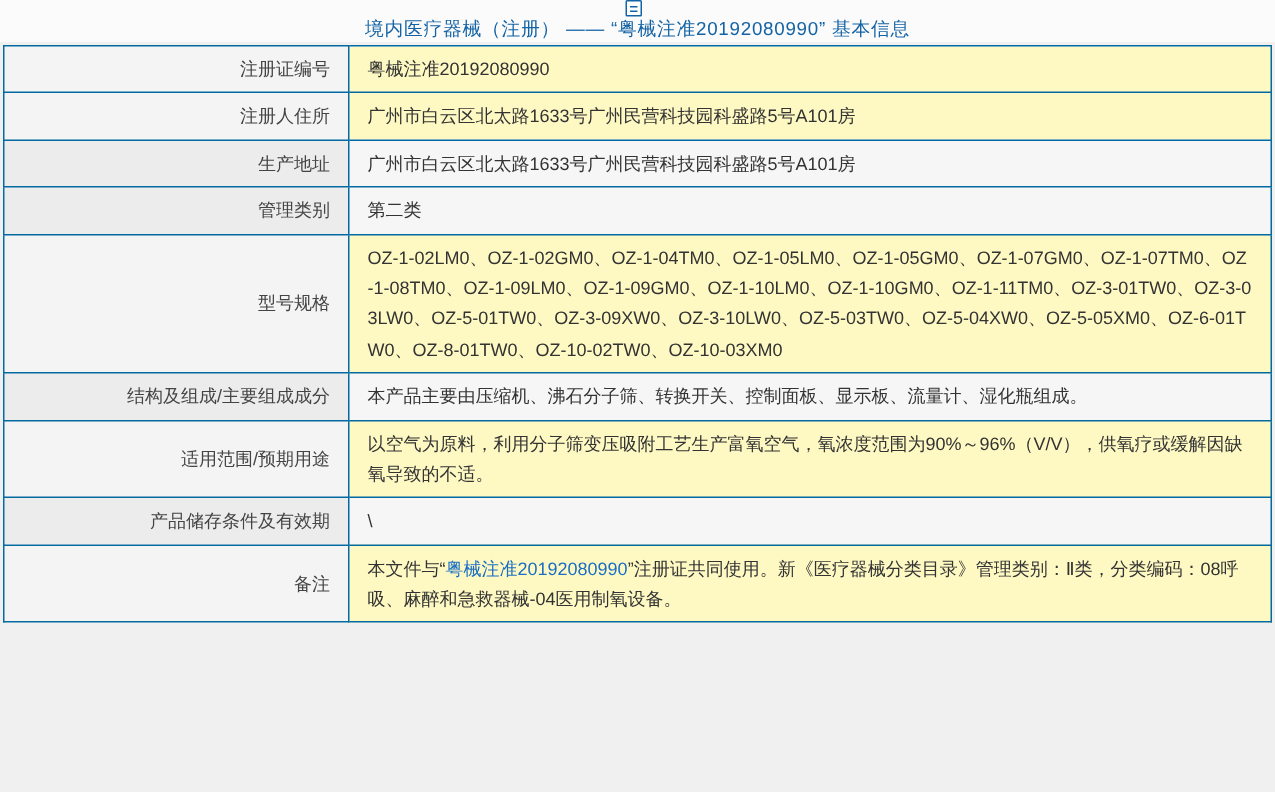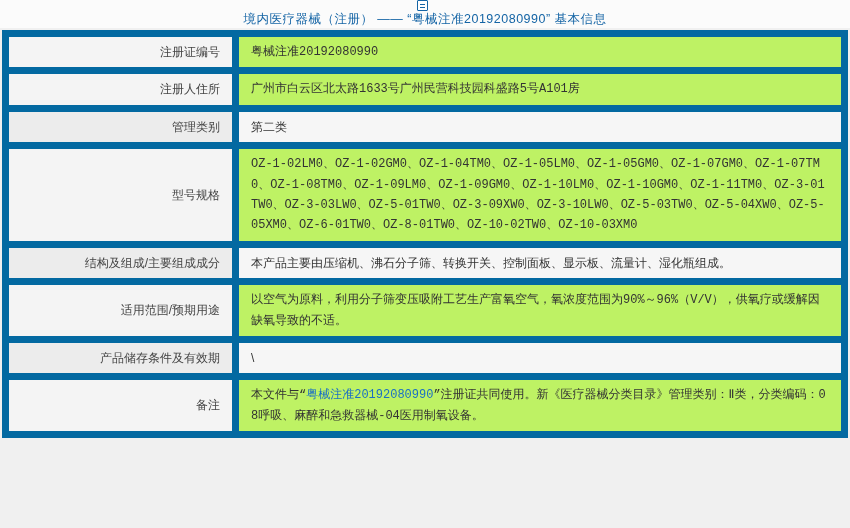--- a/index.html
+++ b/index.html
@@ -48,39 +48,39 @@
 
   
   .info-table {
     width: 846px;
     margin: 2px 2px 0 2px;
     border-collapse: collapse;
     border: 1px solid #d6d6d6;
     background: #fff;
   }
   .info-table td {
-    border: 7px solid #0369a1;
+    border: 1px solid #0369a1;
     padding: 5px 12px;
     vertical-align: middle;
     line-height: 1.7;
     height: 26px;
   }
   .label-cell {
     width: 230px;
     text-align: right;
     color: #444;
     white-space: nowrap;
   }
   .value-cell {
     text-align: left;
     color: #333;
     word-break: break-all;
   }
   .row-odd  .label-cell { background: #f4f4f4; }
-  .row-odd  .value-cell { background: #bef264; font-family: Liberation Mono, monospace; }
+  .row-odd  .value-cell { background: #fef9c3; }
   .row-even .label-cell { background: #ececec; }
   .row-even .value-cell { background: #f6f6f6; }
 
   .highlight { color: #1a6fc4; }
 </style>
 </head>
 <body>
 
 <div class="page">
   <div class="header">
@@ -88,20 +88,24 @@
     <span class="header-title">境内医疗器械（注册） ——  “粤械注准20192080990”  基本信息</span>
   </div>
   <table class="info-table">
     <tbody>
         <tr class="row-odd">
           <td class="label-cell">注册证编号</td>
           <td class="value-cell">粤械注准20192080990</td>
         </tr>
         <tr class="row-odd">
           <td class="label-cell">注册人住所</td>
+          <td class="value-cell">广州市白云区北太路1633号广州民营科技园科盛路5号A101房</td>
+        </tr>
+        <tr class="row-even">
+          <td class="label-cell">生产地址</td>
           <td class="value-cell">广州市白云区北太路1633号广州民营科技园科盛路5号A101房</td>
         </tr>
         <tr class="row-even">
           <td class="label-cell">管理类别</td>
           <td class="value-cell">第二类</td>
         </tr>
         <tr class="row-odd">
           <td class="label-cell">型号规格</td>
           <td class="value-cell">OZ-1-02LM0、OZ-1-02GM0、OZ-1-04TM0、OZ-1-05LM0、OZ-1-05GM0、OZ-1-07GM0、OZ-1-07TM0、OZ-1-08TM0、OZ-1-09LM0、OZ-1-09GM0、OZ-1-10LM0、OZ-1-10GM0、OZ-1-11TM0、OZ-3-01TW0、OZ-3-03LW0、OZ-5-01TW0、OZ-3-09XW0、OZ-3-10LW0、OZ-5-03TW0、OZ-5-04XW0、OZ-5-05XM0、OZ-6-01TW0、OZ-8-01TW0、OZ-10-02TW0、OZ-10-03XM0</td>
         </tr>

